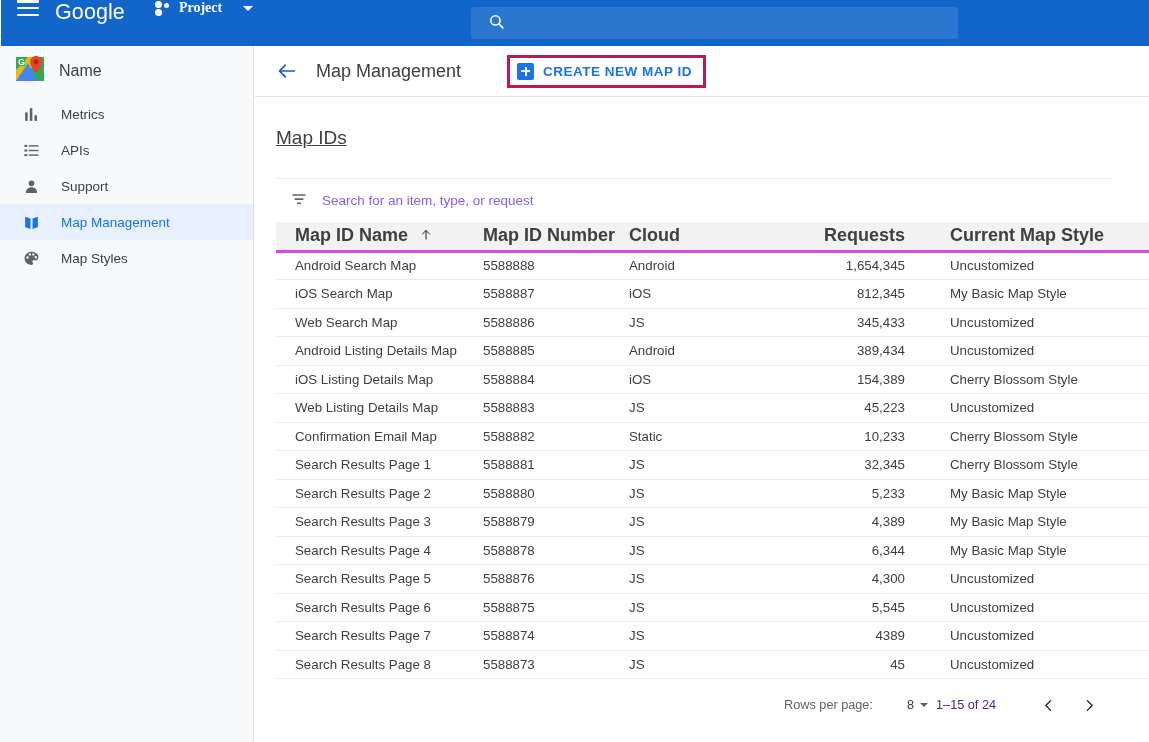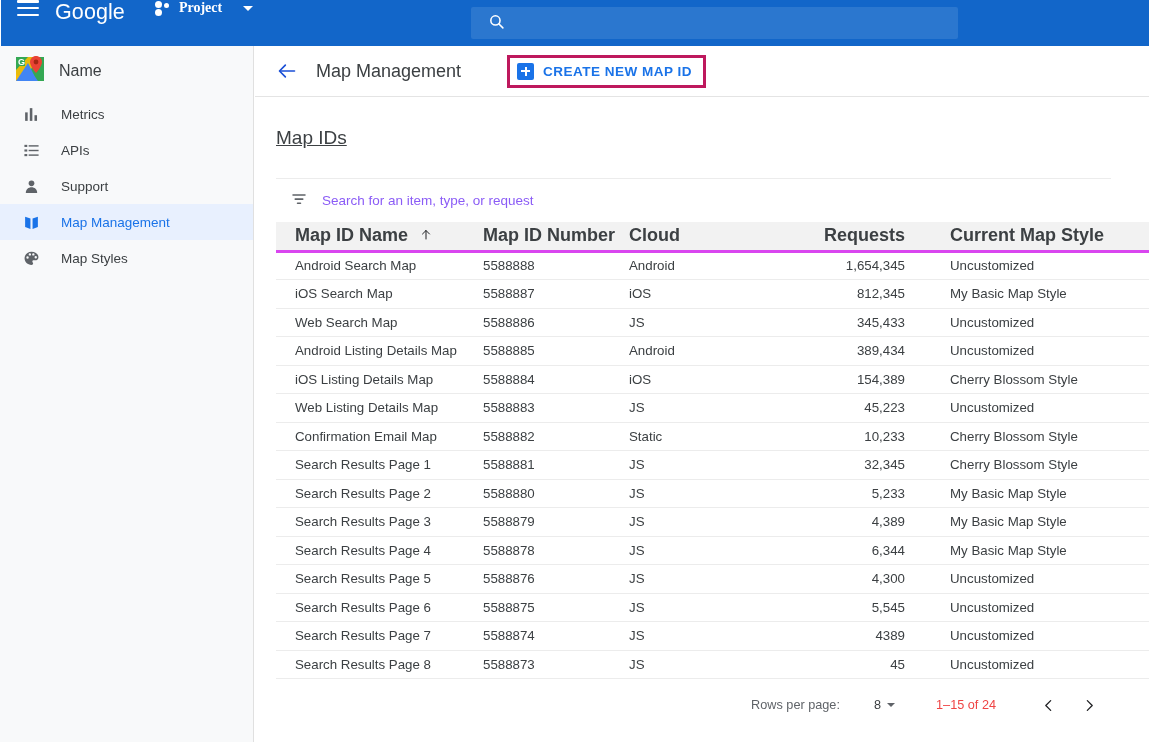--- a/index.html
+++ b/index.html
@@ -146,21 +146,21 @@
   .c5 { width: 230px; padding-left: 20px !important; }
 
   
   .pager {
     display: flex; align-items: center; justify-content: flex-end;
     gap: 8px; height: 52px; padding-right: 5px; font-size: 12.7px; color: #5f6368;
   }
   .pager-label { margin-right: 26px; }
   .rows-select { display: flex; align-items: center; gap: 6px; cursor: pointer; color: #3c4043; }
   .rows-caret { width: 0; height: 0; border-left: 4px solid transparent; border-right: 4px solid transparent; border-top: 4.5px solid #5f6368; }
-  .range-label { margin-left: 33px; margin-right: 28px; color: #ef4444; }
+  .range-label { margin-right: 28px; color: #4c1d95; }
   .chev { cursor: pointer; padding: 0 10px; display: flex; align-items: center; }
 </style>
 </head>
 <body>
 
 <div class="topbar">
   <div class="hamburger">
     <span></span>
       <span></span>
       <span></span>

